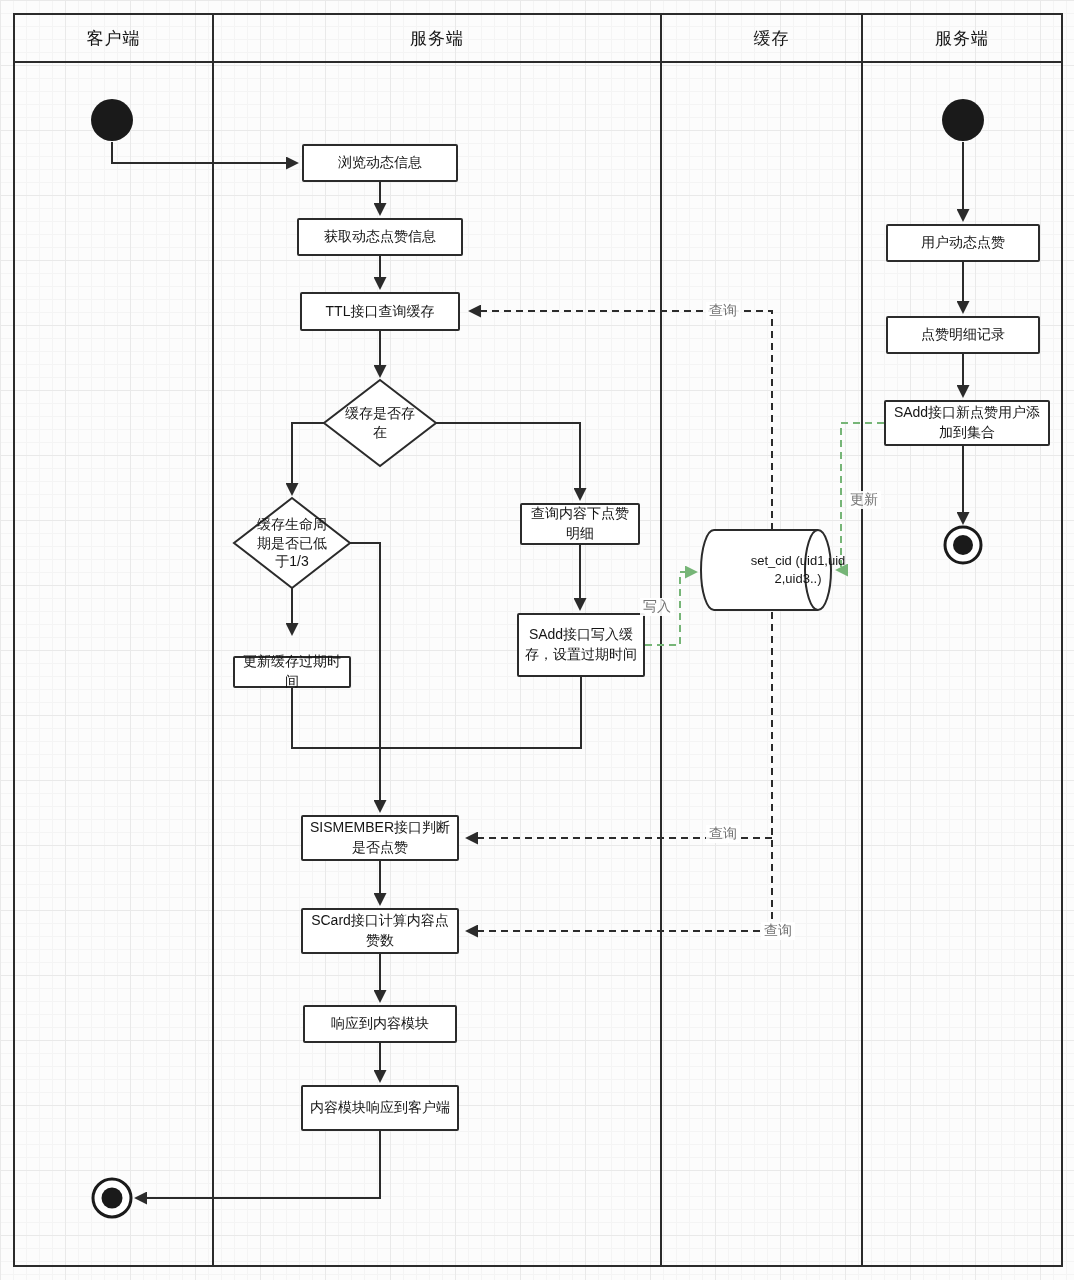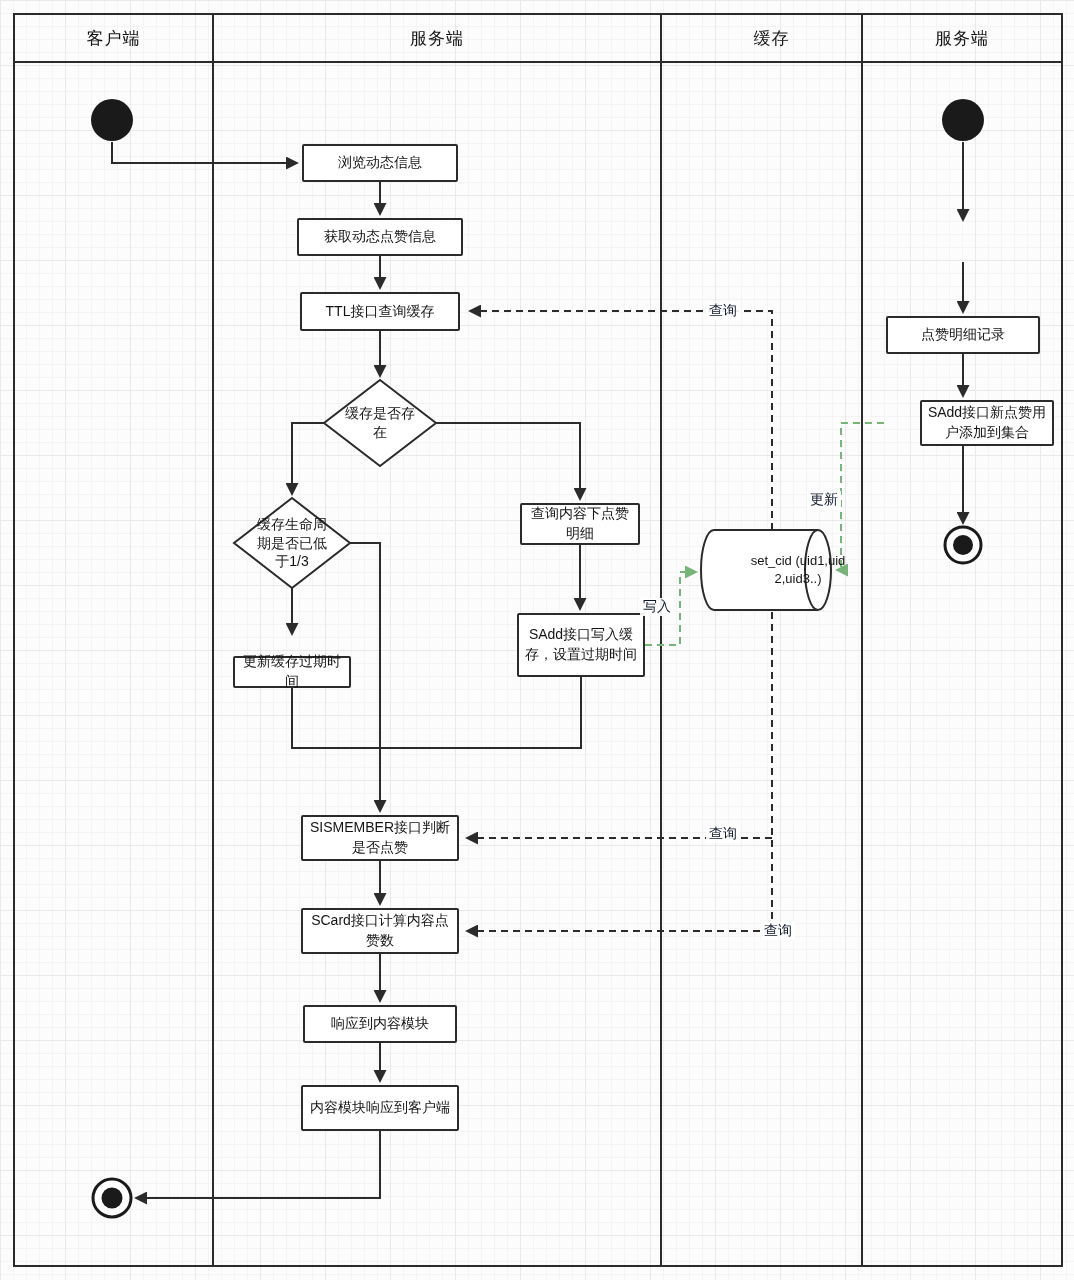--- a/index.html
+++ b/index.html
@@ -31,21 +31,21 @@
   }
   .shape-label {
     position:absolute; z-index:3;
     display:flex; align-items:center; justify-content:center;
     font-size:14px; color:#141414; text-align:center; line-height:1.35;
   }
   .cyl-label { font-size:13px; word-break:break-all;margin-left:26px; }
   .edge-label {
     position:absolute; z-index:4; transform:translate(-50%,-50%);
     background:rgba(255,255,255,0.92); padding:0 3px;
-    font-size:14px; color:#0f172a; white-space:nowrap;
+    font-size:14px; color:#737373; white-space:nowrap;
   }
 </style>
 </head>
 <body>
 
 <div class="canvas">
 
   <svg class="wires" width="1074" height="1280">
     <defs>
       <marker id="mBlack" viewBox="0 0 10 10" refX="8.5" refY="5" markerWidth="6.5" markerHeight="6.5" orient="auto">
@@ -118,27 +118,28 @@
   <div class="node" style="left:302px;top:144px;width:156px;height:38px;">浏览动态信息</div>
   <div class="node" style="left:297px;top:218px;width:166px;height:38px;">获取动态点赞信息</div>
   <div class="node" style="left:300px;top:292px;width:160px;height:39px;">TTL接口查询缓存</div>
   <div class="node" style="left:233px;top:656px;width:118px;height:32px;">更新缓存过期时间</div>
   <div class="node" style="left:520px;top:503px;width:120px;height:42px;">查询内容下点赞明细</div>
   <div class="node" style="left:517px;top:613px;width:128px;height:64px;">SAdd接口写入缓存，设置过期时间</div>
   <div class="node" style="left:301px;top:815px;width:158px;height:46px;">SISMEMBER接口判断是否点赞</div>
   <div class="node" style="left:301px;top:908px;width:158px;height:46px;">SCard接口计算内容点赞数</div>
   <div class="node" style="left:303px;top:1005px;width:154px;height:38px;">响应到内容模块</div>
   <div class="node" style="left:301px;top:1085px;width:158px;height:46px;">内容模块响应到客户端</div>
+  <div class="node" style="left:886px;top:224px;width:154px;height:38px;">用户动态点赞</div>
   <div class="node" style="left:886px;top:316px;width:154px;height:38px;">点赞明细记录</div>
-  <div class="node" style="left:884px;top:400px;width:134px;height:46px;margin-left:36px;">SAdd接口新点赞用户添加到集合</div>
+  <div class="node" style="left:884px;top:400px;width:166px;height:46px;">SAdd接口新点赞用户添加到集合</div>
 
   <div class="shape-label" style="left:342px;top:399px;width:76px;height:48px;">缓存是否存在</div>
   <div class="shape-label" style="left:254px;top:512px;width:76px;height:62px;">缓存生命周期是否已低于1/3</div>
 
   <div class="shape-label cyl-label" style="left:720px;top:543px;width:104px;height:54px;">set_cid (uid1,uid2,uid3..)</div>
 
   <div class="edge-label" style="left:723px;top:311px;">查询</div>
   <div class="edge-label" style="left:723px;top:834px;">查询</div>
   <div class="edge-label" style="left:778px;top:931px;">查询</div>
   <div class="edge-label" style="left:657px;top:607px;">写入</div>
-  <div class="edge-label" style="left:824px;top:500px;">更新</div>
+  <div class="edge-label" style="left:864px;top:500px;">更新</div>
 
 </div>
 
 </body></html>

